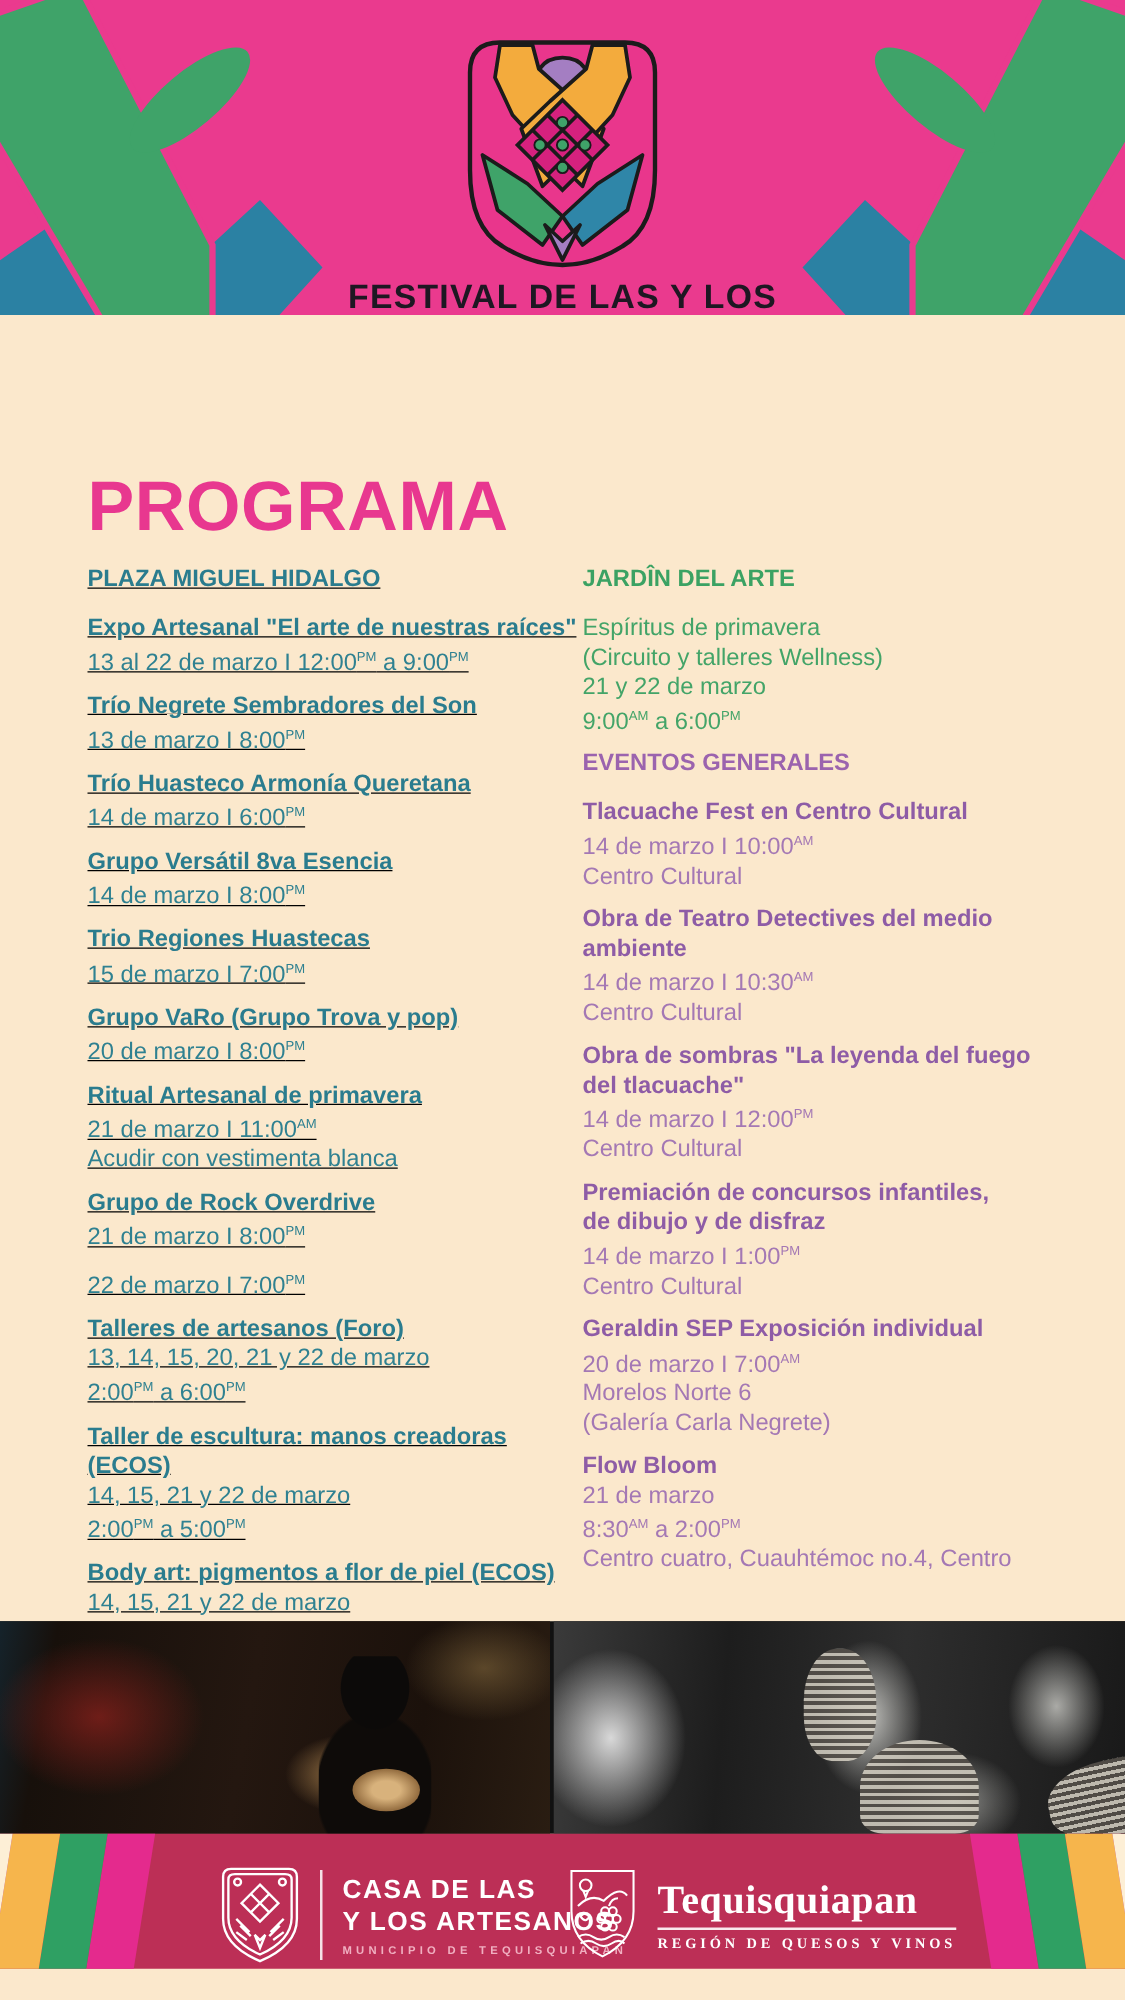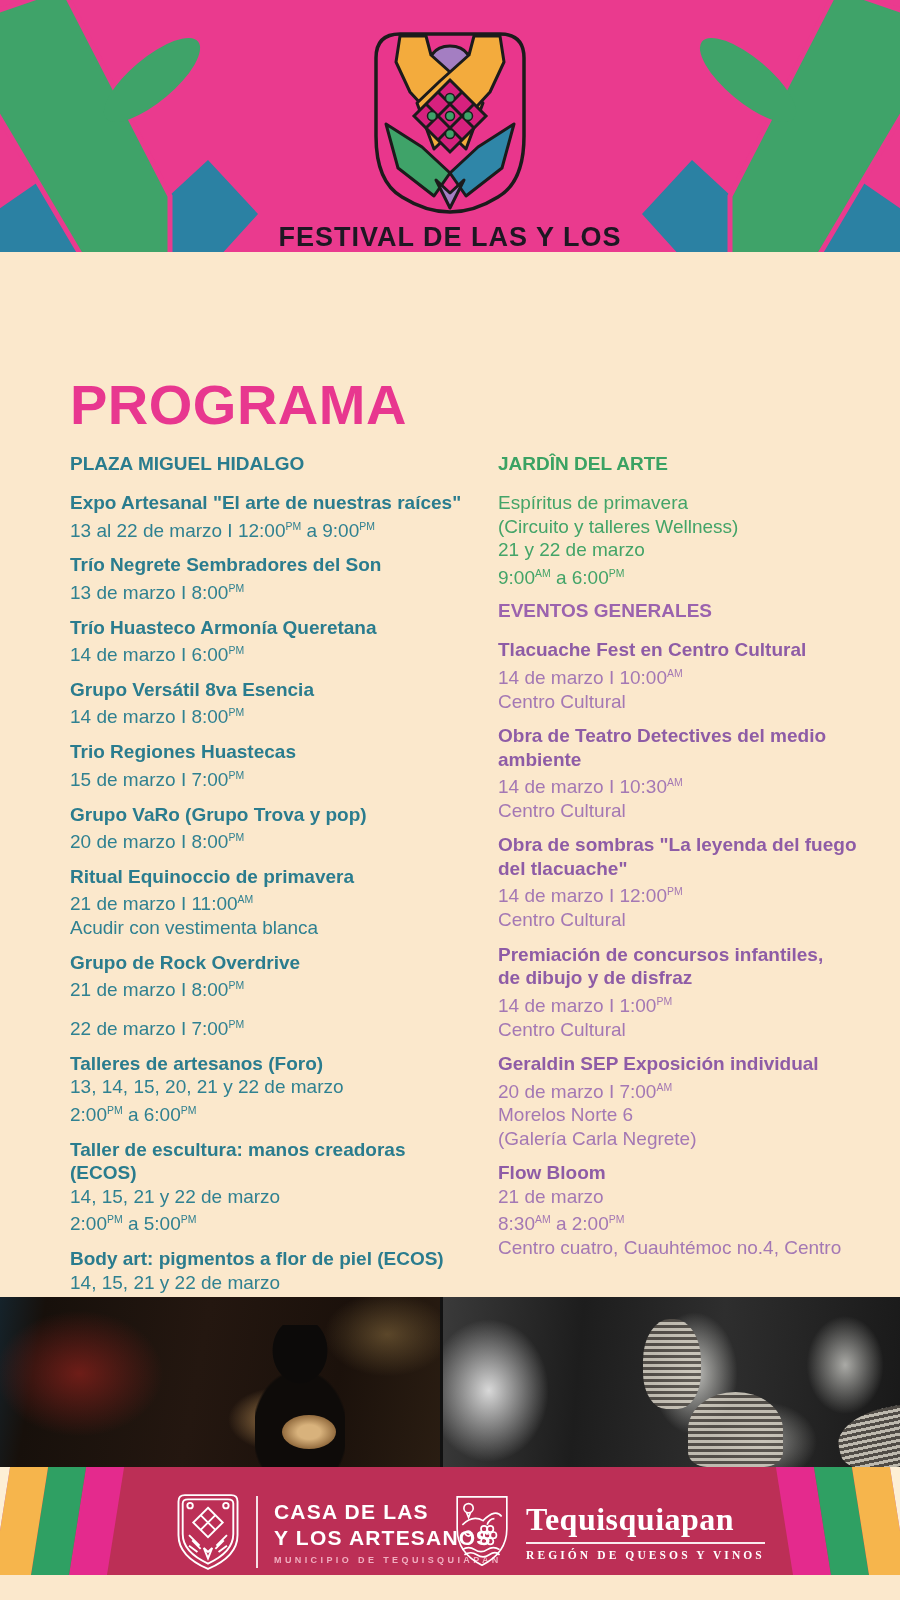--- a/index.html
+++ b/index.html
@@ -21,22 +21,22 @@
   .logo-mark { position:absolute; top:28px; left:370px; width:160px; height:190px; }
   .title-block { position:absolute; top:222px; left:0; width:900px; text-align:center; color:#231726; }
   .festival-line1 { font-size:27px; font-weight:700; letter-spacing:1px; color:#1E1722; }
   .festival-line2 { font-size:57px; font-weight:700; letter-spacing:2px; line-height:1.02; color:#000000; }
   .tagline { font-size:14.5px; font-weight:500; letter-spacing:6px; margin-top:4px; color:#3A1F33; }
 
   
   .body { position:absolute; top:352px; left:0; width:900px; height:945px; padding:20px 20px 0 70px; }
   .programa { font-size:56px; font-weight:800; letter-spacing:.5px; color:#E8378F; margin-bottom:16px; }
   .columns { display:flex; }
-  .col-left  { width:392px; flex:none; }
-  .col-right { width:398px; flex:none; margin-left:36px; }
+  .col-left  { width:392px; flex:none;text-decoration:underline; }
+  .col-right { width:398px; flex:none; margin-left:4px; }
   .section-heading { font-size:19px; font-weight:700; margin-bottom:16px; }
   .section-heading.teal   { color:#2A7C8E; }
   .section-heading.green  { color:#3BA263; }
   .section-heading.purple { color:#9B63AE; }
   .events { margin-bottom:4px; }
   .event { margin-bottom:11px; font-size:19px; line-height:23.5px; }
   .event-title { font-weight:700; }
   .event-title:empty { display:none; }
   .events.teal  .event-title { color:#2A7C8E; }
   .events.teal  .event-lines { color:#2F8191; }
@@ -191,21 +191,21 @@
               <div class="event-title">Trio Regiones Huastecas</div>
               <div class="event-lines">15 de marzo I 7:00<sup>PM</sup></div>
             </div>
 
             <div class="event">
               <div class="event-title">Grupo VaRo (Grupo Trova y pop)</div>
               <div class="event-lines">20 de marzo I 8:00<sup>PM</sup></div>
             </div>
 
             <div class="event">
-              <div class="event-title">Ritual Equinoccio de primavera</div>
+              <div class="event-title">Ritual Artesanal de primavera</div>
               <div class="event-lines">21 de marzo I 11:00<sup>AM</sup><br>Acudir con vestimenta blanca</div>
             </div>
 
             <div class="event">
               <div class="event-title">Grupo de Rock Overdrive</div>
               <div class="event-lines">21 de marzo I 8:00<sup>PM</sup></div>
             </div>
 
             <div class="event">
               <div class="event-lines">22 de marzo I 7:00<sup>PM</sup></div>

